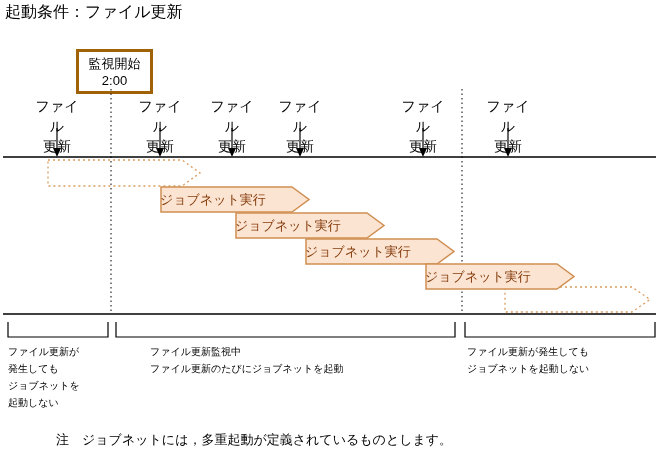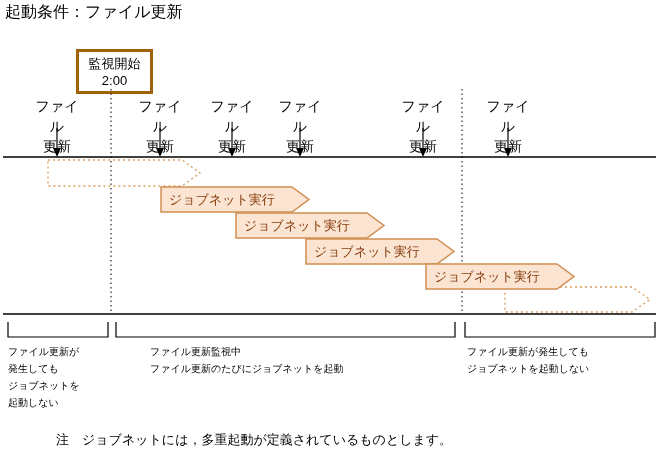--- a/index.html
+++ b/index.html
@@ -24,21 +24,21 @@
   .dotted-black{stroke:#000;stroke-width:1;stroke-dasharray:1.5 3;}
   .arrow-line{stroke:#000;stroke-width:1.2;}
   .arrow-head{fill:#000;}
   .ghost{fill:none;stroke:var(--ghost-border,#DA9D5E);stroke-width:1.3;stroke-dasharray:2 3;}
   .banner{
     position:absolute;width:151px;height:27px;display:flex;align-items:center;
   }
   .banner svg{position:absolute;left:0;top:0;}
   .banner polygon{fill:var(--banner-fill,#FCE4D2);stroke:var(--banner-border,#CF8E52);stroke-width:1.5;}
   .banner-label{
-    position:relative;z-index:1;padding-left:9px;font-size:13px;
+    position:relative;z-index:1;font-size:13px;
     color:var(--banner-text,#843C0C);white-space:nowrap;
   }
   .caption{position:absolute;font-size:10px;line-height:17px;white-space:pre-line;}
   .note{position:absolute;font-size:13px;white-space:nowrap;margin-left:48px;}
 </style>
 </head>
 <body>
 
 <div id="stage">
 

